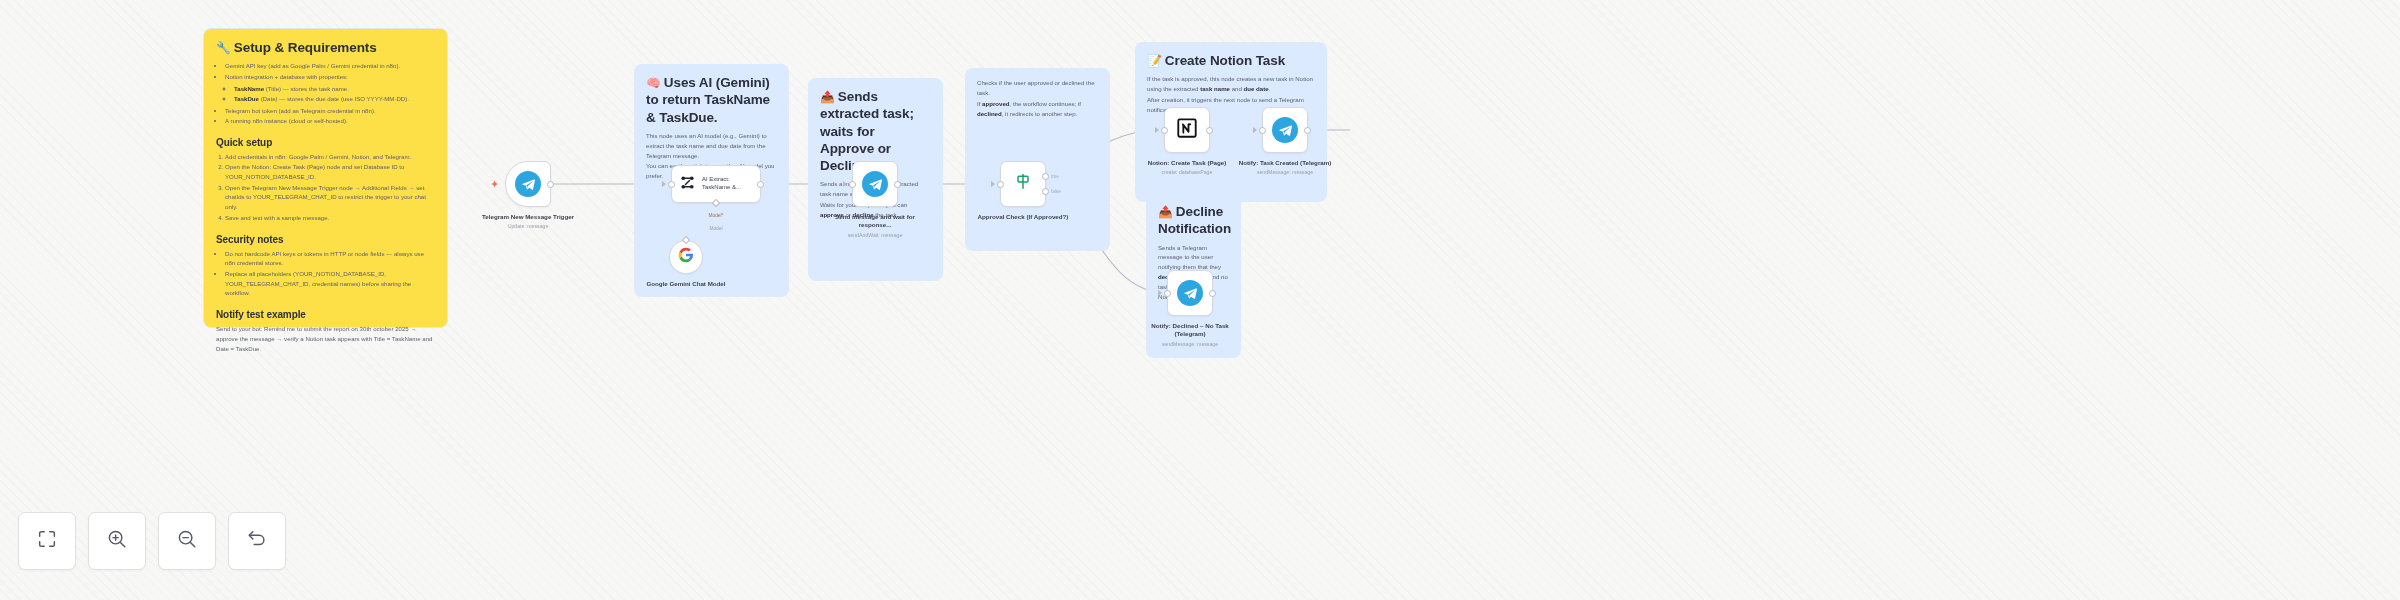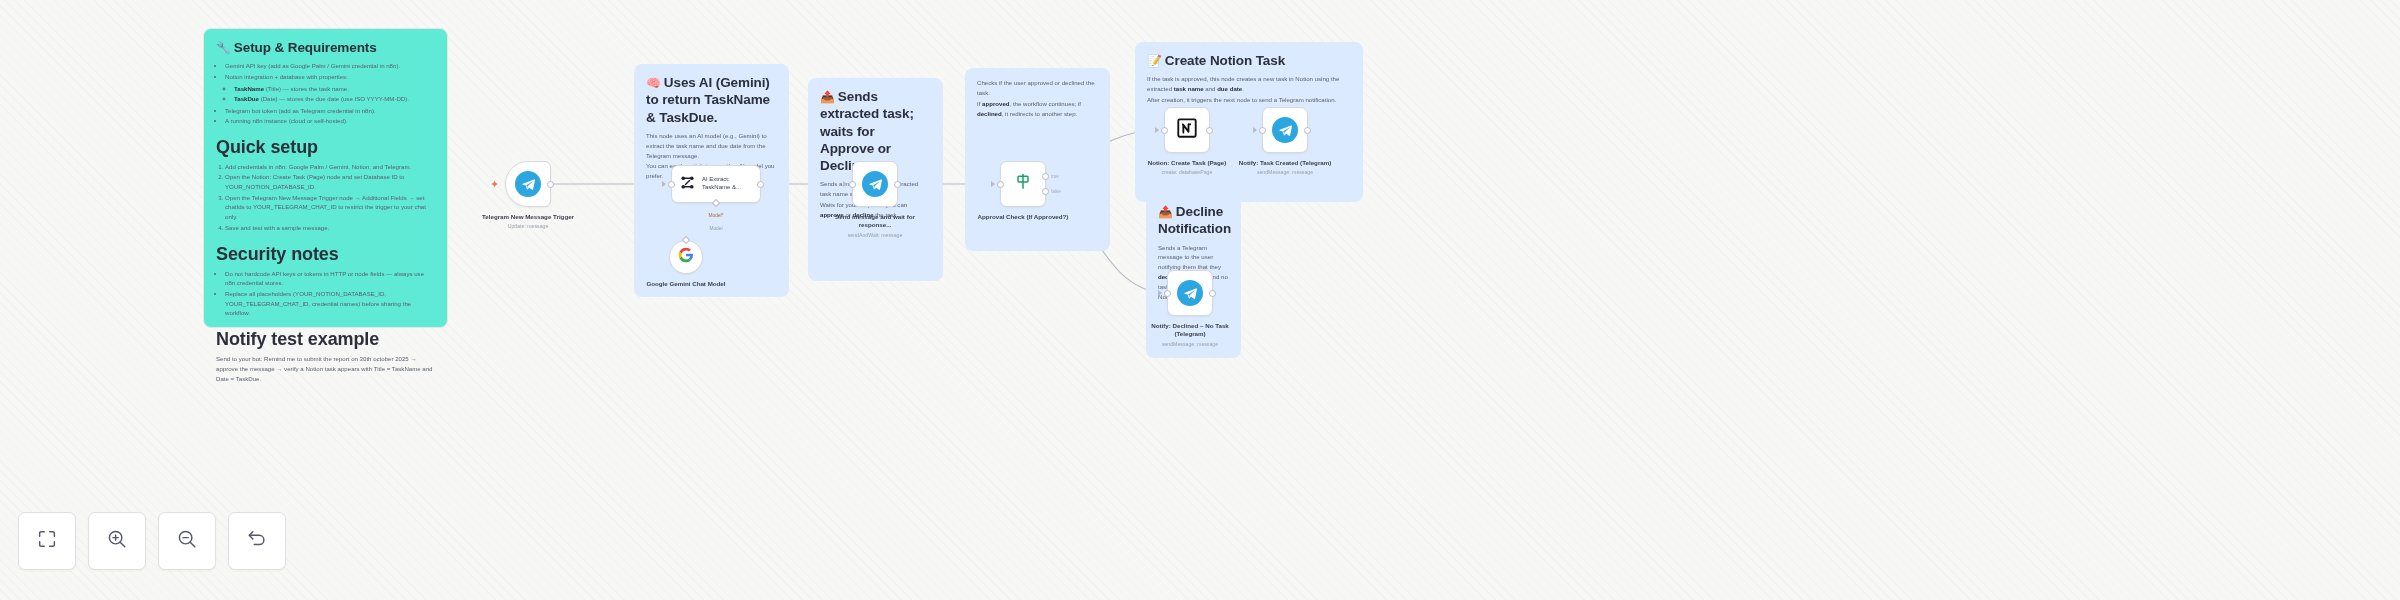--- a/index.html
+++ b/index.html
@@ -13,46 +13,46 @@
   }
   .canvas { position: absolute; inset: 0; }
 
   
   .sticky {
     position: absolute;
     border-radius: 8px;
     background: #dbeafe;
     padding: 10px 12px;
   }
-  .sticky.doc { background: #5eead4; border: 1px solid #e6e6e6; }
+  .sticky.doc { background: #fde047; border: 1px solid #e6e6e6; }
   .sticky h2 {
     font-size: 13.5px; font-weight: 700; color: #2d2f3b;
     letter-spacing: -0.1px; line-height: 1.28; margin-bottom: 5px;
   }
   .sticky h3 {
-    font-size: 18px; font-weight: 700; color: #2d2f3b;
+    font-size: 10px; font-weight: 700; color: #2d2f3b;
     margin: 11px 0 4px; letter-spacing: -0.1px;
   }
   .sticky h2 .emj { font-size: 12px; margin-right: 3px; }
   .sticky p, .sticky li {
     font-size: 6.1px; color: #5a5f6e; line-height: 1.62;
   }
   .sticky p { margin-bottom: 1px; }
   .sticky ul, .sticky ol { margin: 2px 0 2px 9px; }
   .sticky ul ul { margin-left: 9px; list-style: circle; }
   .sticky li { margin-bottom: 0.5px; }
   .sticky b, .sticky strong { color: #2d2f3b; font-weight: 700; }
 
   
   #note-setup   { left: 203px; top: 28px;  width: 245px; height: 300px; }
   #note-trigger { left: 472px; top: 92px;  width: 130px; height: 157px; }
   #note-ai      { left: 634px; top: 64px;  width: 155px; height: 233px; }
   #note-send    { left: 808px; top: 54px;  width: 135px; height: 203px; margin-top: 24px; }
   #note-approve { left: 965px; top: 68px;  width: 145px; height: 183px; }
-  #note-notion  { left: 1135px; top: 42px; width: 228px; height: 160px; }
+  #note-notion  { left: 1135px; top: 42px; width: 192px; height: 160px; }
   #note-decline { left: 1146px; top: 193px; width: 95px; height: 165px; }
 
   
   .wires { position: absolute; inset: 0; pointer-events: none; }
 
   
   .node { position: absolute; }
   .node-box {
     width: 46px; height: 46px; background: #fff;
     border: 1px solid #d5d8de; border-radius: 7px;

